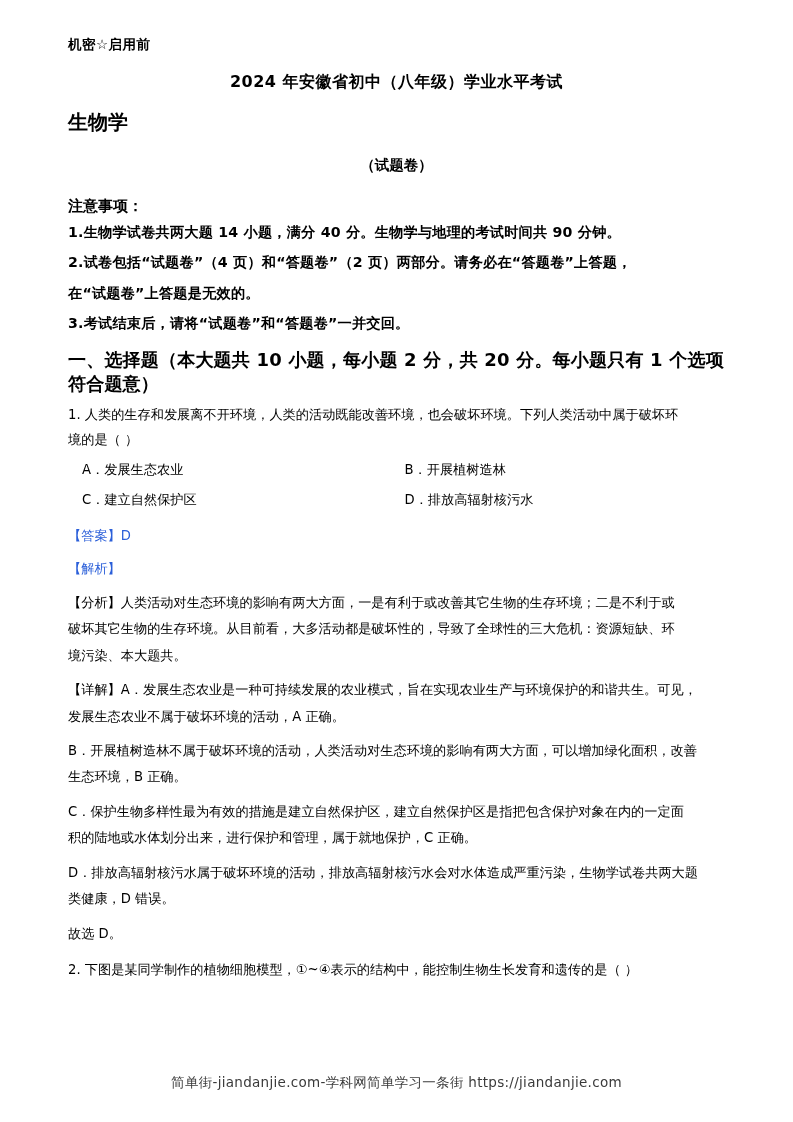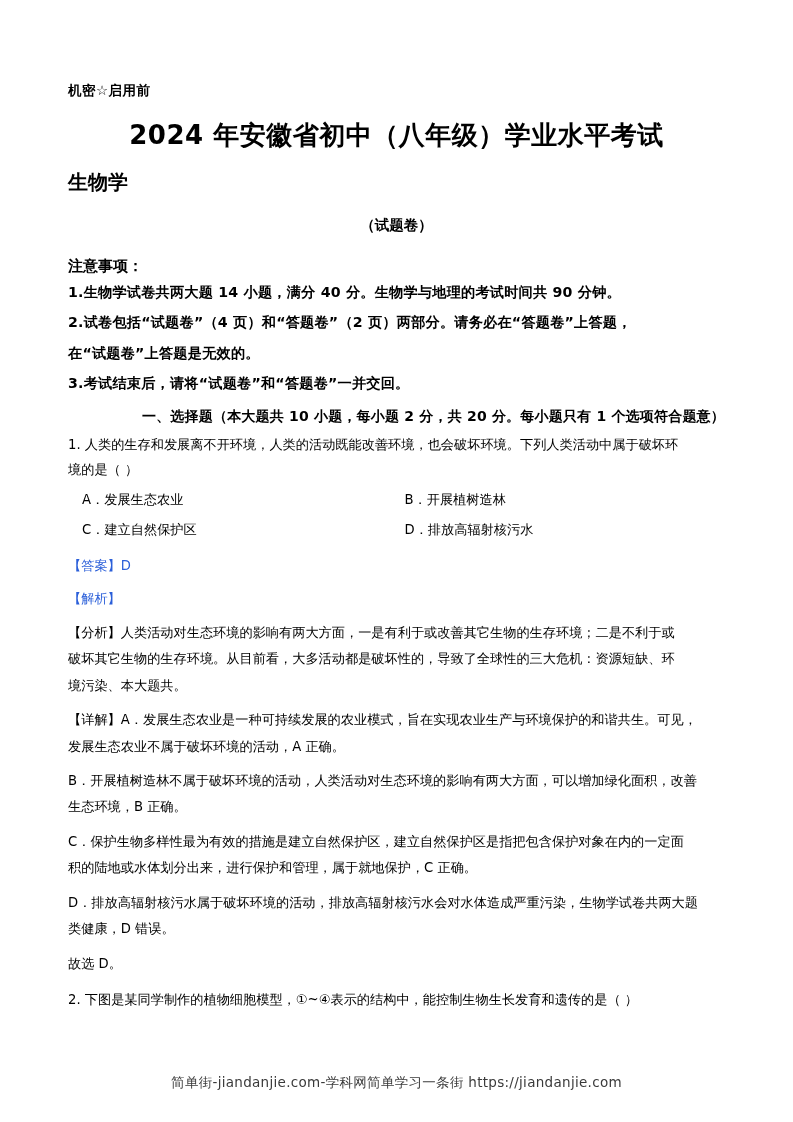--- a/index.html
+++ b/index.html
@@ -13,31 +13,31 @@
     position: relative;
     font-family: "DejaVu Sans", "Liberation Sans", sans-serif;
     color: #000000;
   }
   .page {
     position: absolute;
     left: 0; top: 0;
     width: 793px;
     height: 1122px;
     box-sizing: border-box;
-    padding: 82px 68px 0 68px;
+    padding: 36px 68px 0 68px;
   }
   .secret-line {
     font-size: 13.5px;
     font-weight: bold;
     letter-spacing: 0.5px;
     margin: 0 0 18px 0;
   }
   .doc-title {
     text-align: center;
-    font-size: 26px;
+    font-size: 16px;
     font-weight: bold;
     letter-spacing: 0.5px;
     margin: 14px 0 0 0;
   }
   .doc-subject {
     text-align: left;
     font-size: 20px;
     font-weight: bold;
     margin: 16px 0 0 0;
   }
@@ -53,25 +53,24 @@
     margin: 22px 0 0 0;
   }
   .notice-item {
     font-size: 14.2px;
     font-weight: bold;
     line-height: 2.0;
     margin: 2px 0 0 0;
     letter-spacing: 0.2px;
   }
   .section-head {
-    font-size: 14px;
+    font-size: 18px;
     font-weight: bold;
     margin: 10px 0 4px 0;
     letter-spacing: 0.2px;
-    text-align: right;
   }
   .q-stem {
     font-size: 13.2px;
     line-height: 1.95;
     margin: 6px 0 0 0;
     text-align: justify;
   }
   .options-row {
     display: flex;
     font-size: 13.2px;

